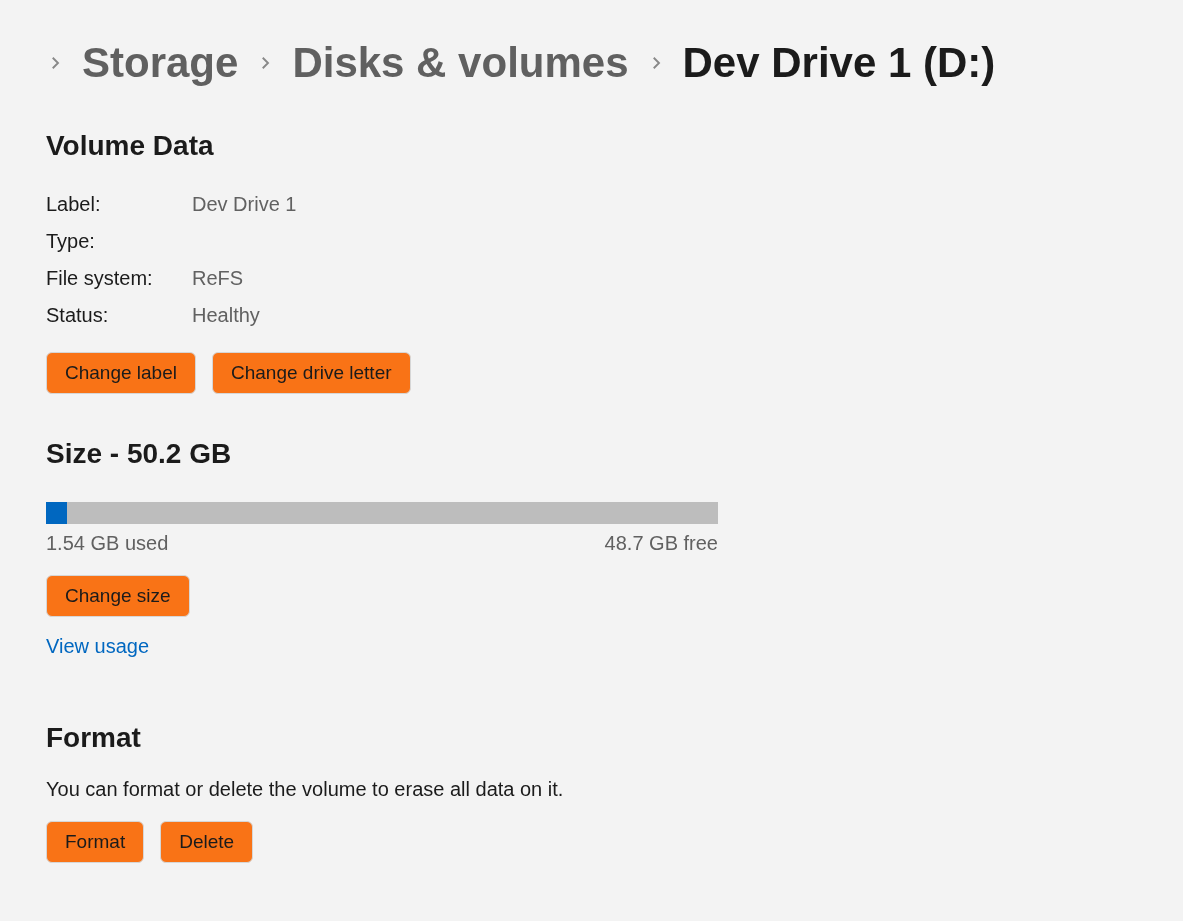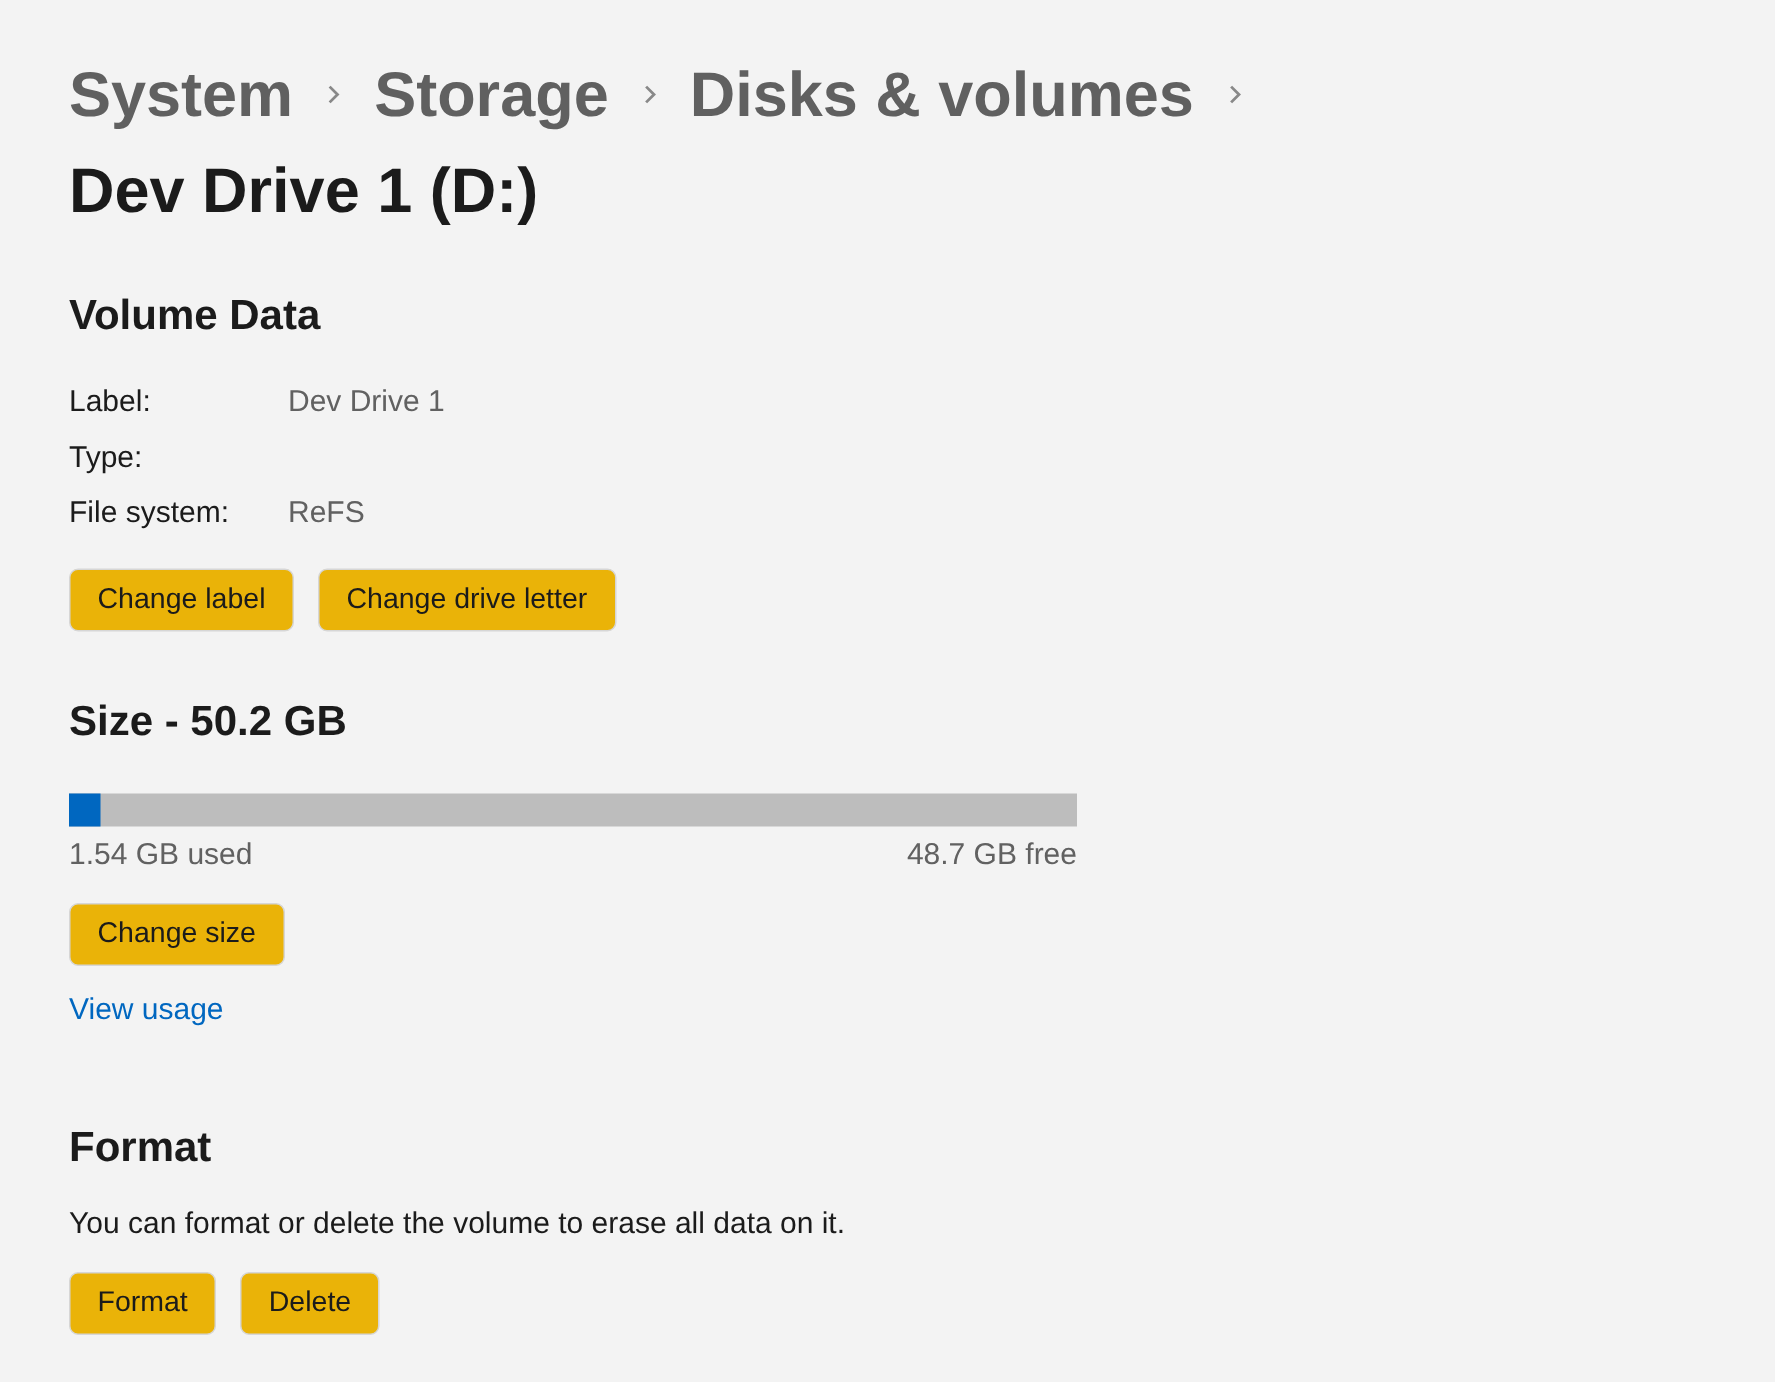--- a/index.html
+++ b/index.html
@@ -65,21 +65,21 @@
       color: #616161;
     }
     .btn-row {
       display: flex;
       gap: 16px;
     }
     button.pill {
       font-family: inherit;
       font-size: 19px;
       color: #1b1b1b;
-      background: #eab308;
+      background: #f97316;
       border: 1px solid #d6d6d6;
       border-radius: 6px;
       padding: 9px 18px;
       cursor: pointer;
     }
     .size-section {
       margin-top: 44px;
       width: 672px;
     }
     .size-title {
@@ -119,21 +119,20 @@
     .format-desc {
       font-size: 20px;
       color: #1b1b1b;
       margin-bottom: 20px;
     }
   </style>
 </head>
 <body>
 
 <nav class="breadcrumb">
-  <span class="breadcrumb-item">System</span>
   <span class="breadcrumb-sep">
     <svg viewBox="0 0 24 24" fill="none" stroke="#888" stroke-width="2.5">
         <polyline points="9 5 16 12 9 19"></polyline>
       </svg>
   </span>
   <span class="breadcrumb-item">Storage</span>
   <span class="breadcrumb-sep">
     <svg viewBox="0 0 24 24" fill="none" stroke="#888" stroke-width="2.5">
         <polyline points="9 5 16 12 9 19"></polyline>
       </svg>
@@ -155,20 +154,24 @@
       <span class="data-key">Label:</span>
       <span class="data-val">Dev Drive 1</span>
     </div>
     <div class="data-row">
       <span class="data-key">Type:</span>
     </div>
     <div class="data-row">
       <span class="data-key">File system:</span>
       <span class="data-val">ReFS</span>
     </div>
+    <div class="data-row">
+      <span class="data-key">Status:</span>
+      <span class="data-val">Healthy</span>
+    </div>
   </div>
 
   <div class="btn-row">
     <button class="pill">Change label</button>
     <button class="pill">Change drive letter</button>
   </div>
 </section>
 
 <section class="size-section">
   <h2 class="size-title">Size - 50.2 GB</h2>

